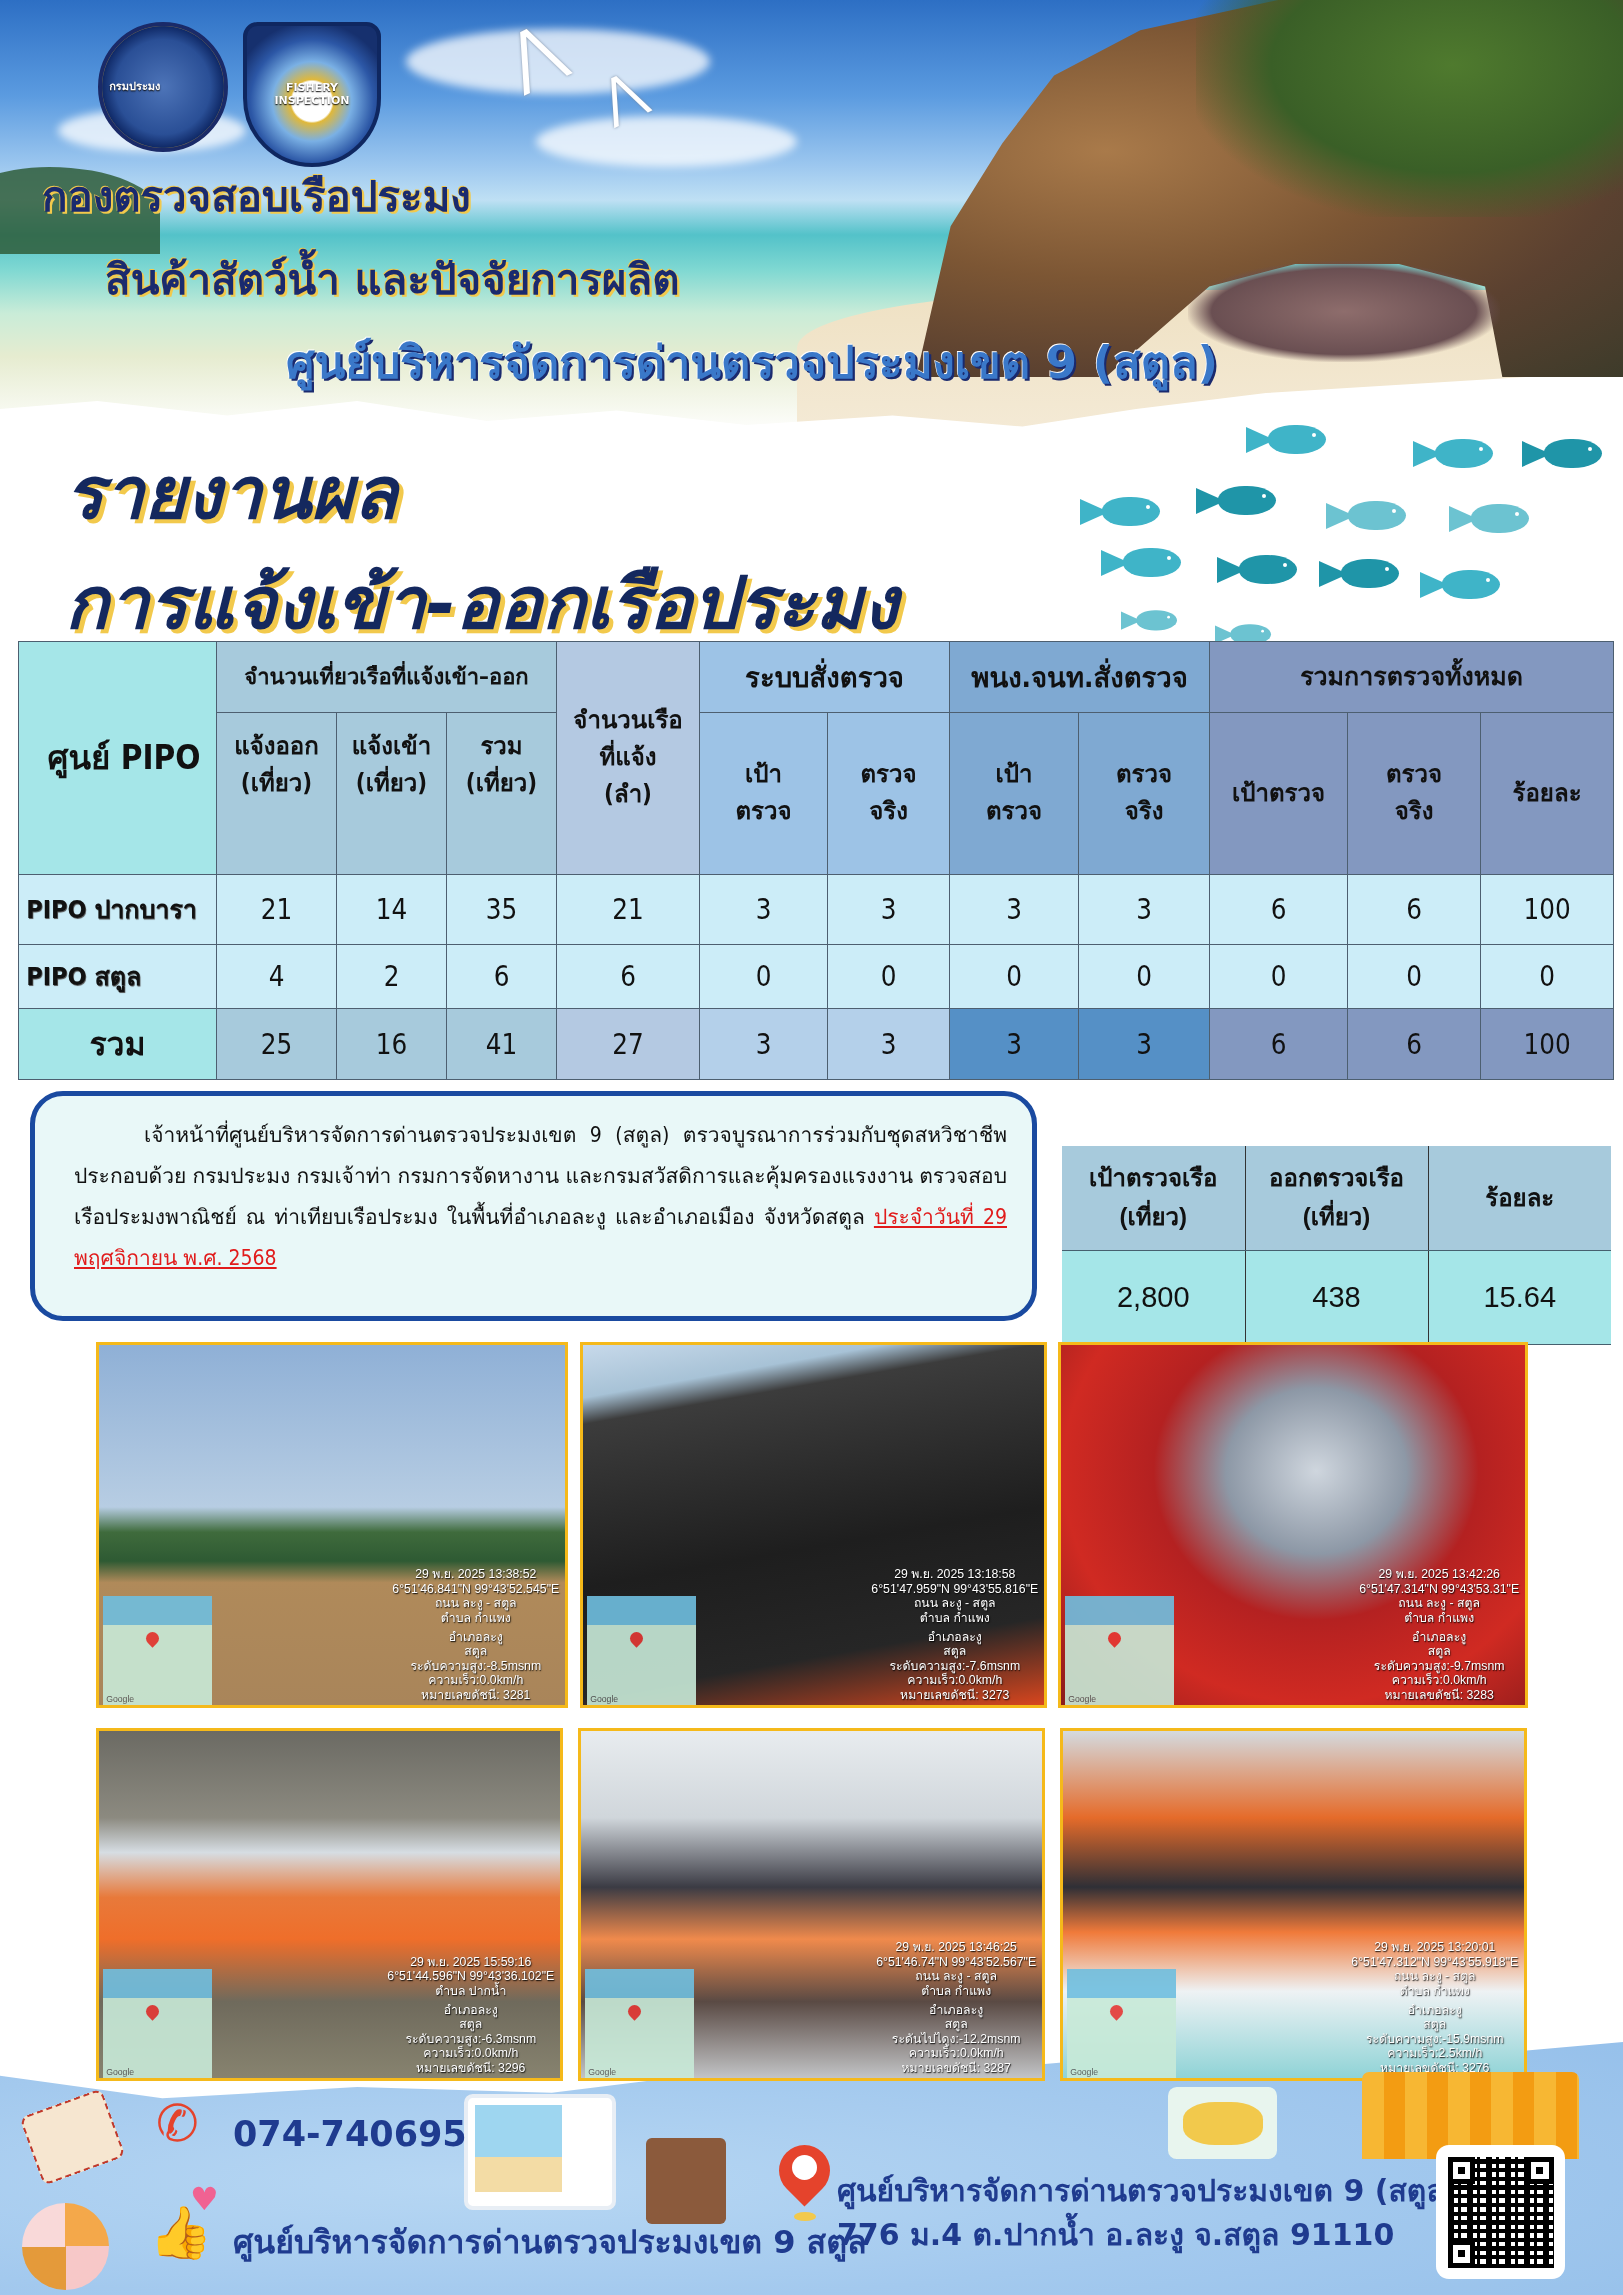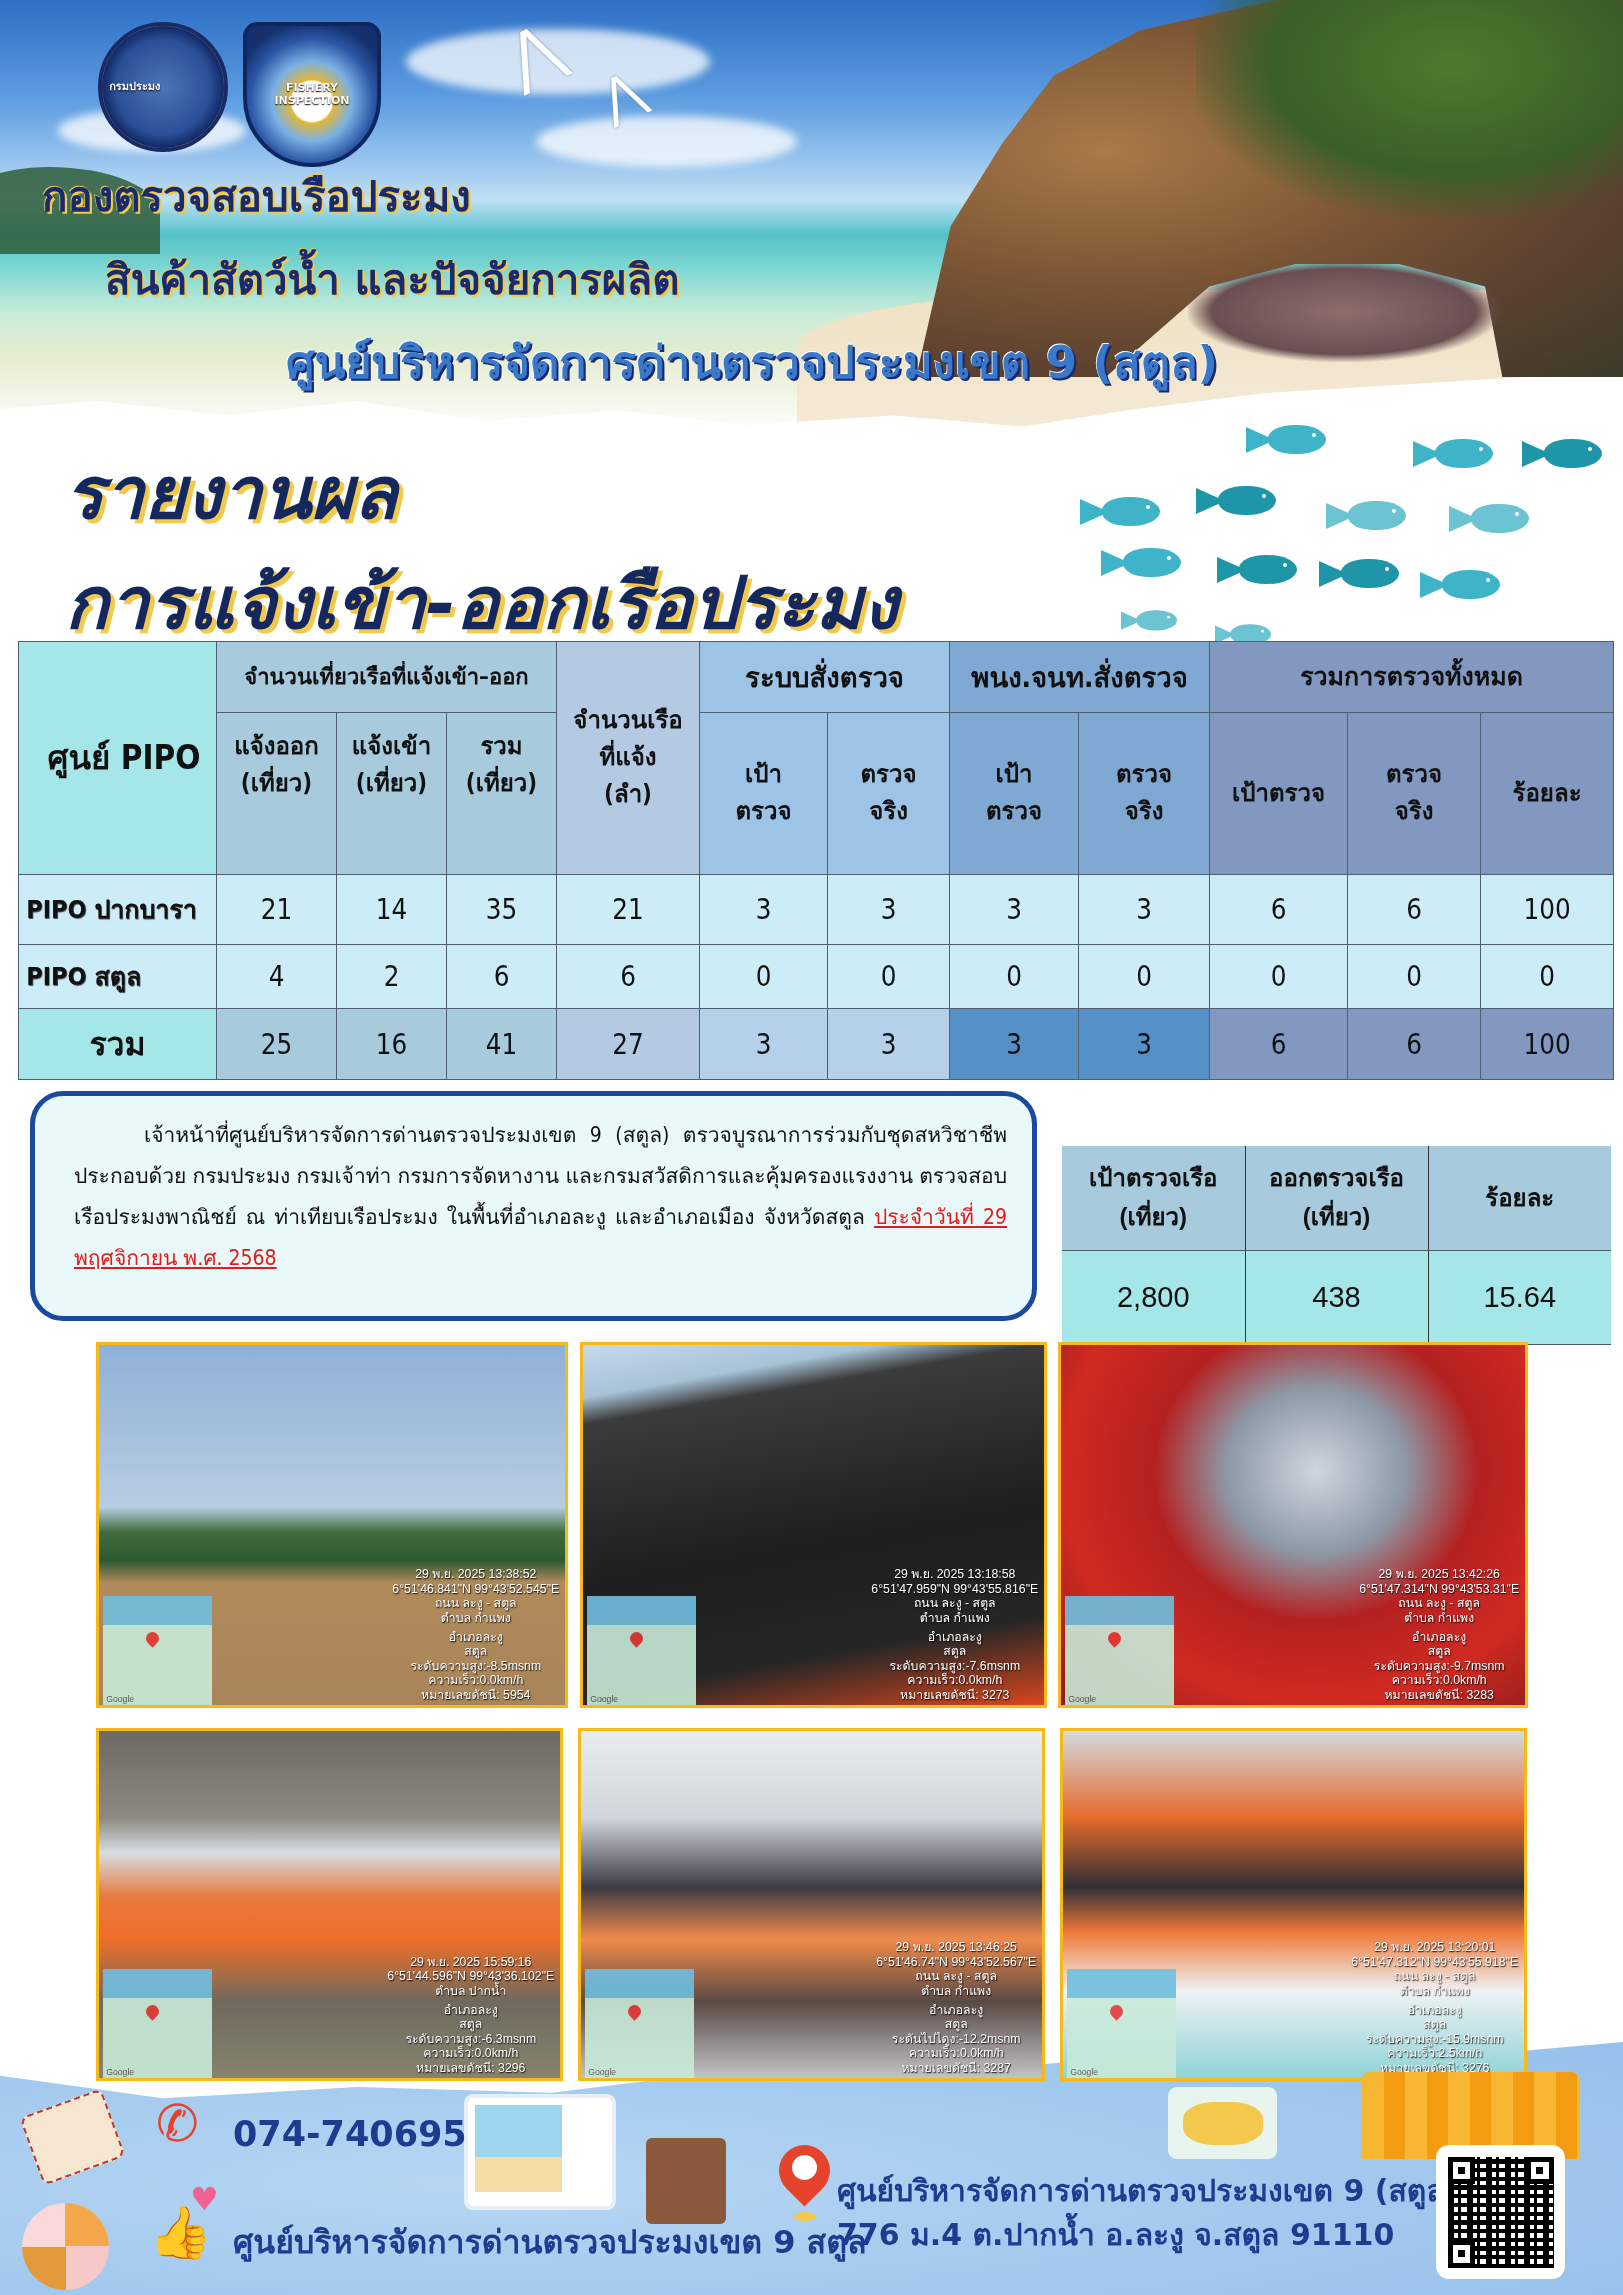--- a/index.html
+++ b/index.html
@@ -417,21 +417,21 @@
     </div>
   <div class="stamp">
     <div>29 พ.ย. 2025 13:38:52</div>
     <div>6°51'46.841"N 99°43'52.545"E</div>
     <div>ถนน ละงู - สตูล</div>
     <div>ตำบล กำแพง</div>
     <div class="gap">อำเภอละงู</div>
     <div>สตูล</div>
     <div>ระดับความสูง:-8.5msnm</div>
     <div>ความเร็ว:0.0km/h</div>
-    <div>หมายเลขดัชนี: 5954</div>
+    <div>หมายเลขดัชนี: 3281</div>
   </div>
 </div>
 
 <div class="photo p2">
   <div class="photo-map">
       <div class="map-pin"></div>
       <span class="map-google">Google</span>
     </div>
   <div class="stamp">
     <div>29 พ.ย. 2025 13:18:58</div>

